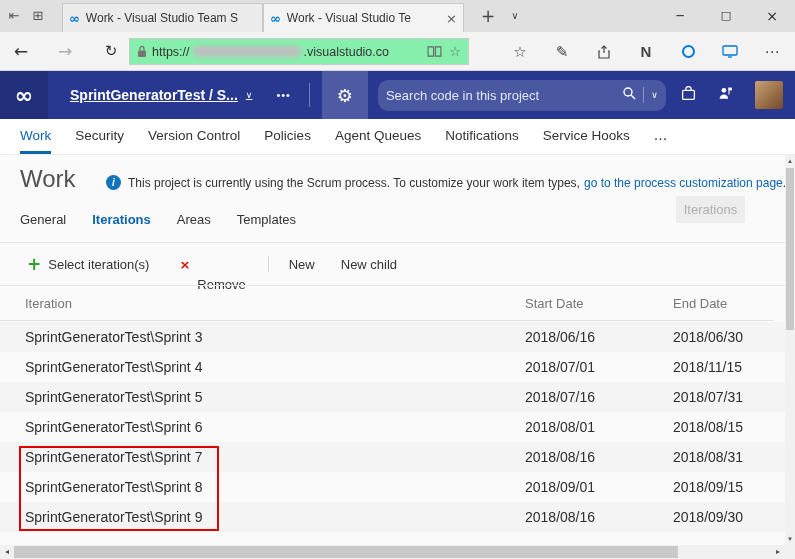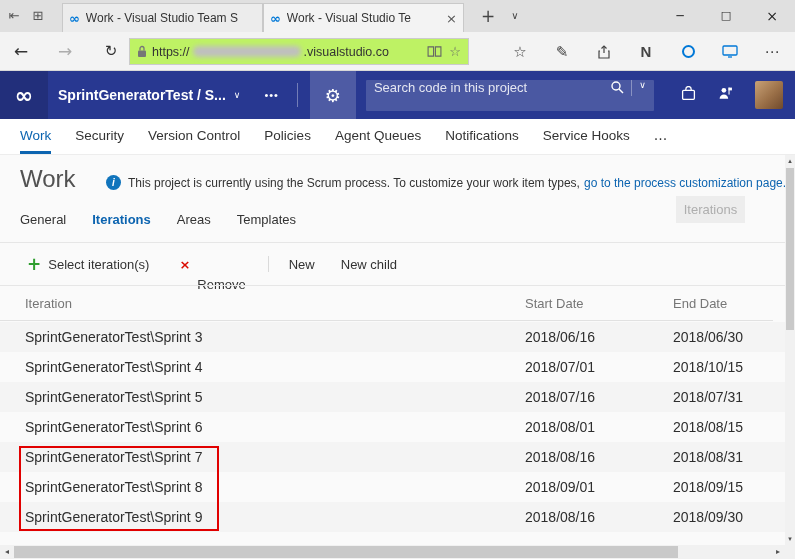--- a/index.html
+++ b/index.html
@@ -22,42 +22,42 @@
   .wincontrols { position:absolute; right:0; top:0; height:32px; display:flex; }
   .winbtn { width:46px; height:32px; line-height:32px; text-align:center; color:#222; }
   .winbtn.min { font-size:12px; } .winbtn.max { font-size:11px; } .winbtn.cls { font-size:14px; }
 
   
   .navbar { position:absolute; top:32px; left:0; right:0; height:39px; background:#F3F3F3; border-bottom:1px solid #D8D8D8; }
   .nav-btn { position:absolute; top:0; height:39px; line-height:39px; text-align:center; width:26px; color:#333; }
   .btn-back { left:8px; font-size:17px; }
   .btn-fwd { left:52px; font-size:17px; color:#ADADAD; }
   .btn-refresh { left:98px; font-size:15px; }
-  .addressbar { position:absolute; left:129px; top:6px; width:340px; height:27px; background:#bef264; border:1px solid #CBCBCB; display:flex; align-items:center; padding:0 7px; }
+  .addressbar { position:absolute; left:129px; top:6px; width:340px; height:27px; background:#86efac; border:1px solid #CBCBCB; display:flex; align-items:center; padding:0 7px; }
   .addressbar .lock { flex:0 0 auto; margin-right:5px; display:flex; }
   .url-protocol { font-size:12.5px; color:#333; white-space:nowrap; }
   .url-blur { width:108px; height:11px; background:#BFBFBF; border-radius:5px; filter:blur(2.5px); margin:0 3px; flex:0 0 auto; }
   .url-suffix { font-size:12.5px; color:#333; white-space:nowrap; overflow:hidden; }
   .addr-spacer { flex:1 1 auto; }
   .addr-icon { flex:0 0 auto; margin-left:7px; color:#666; font-size:13px; display:flex; align-items:center; }
   .nav-icons { position:absolute; right:2px; top:0; height:39px; display:flex; align-items:center; }
   .nav-icons .ni { width:42px; height:39px; display:flex; align-items:center; justify-content:center; color:#444; font-size:15px; }
   .ni-onenote { color:#7719AA; font-weight:bold; font-size:13px; }
   .cortana-ring { width:13px; height:13px; border:2.5px solid #0078D7; border-radius:50%; }
   .ni-more { font-size:16px; color:#333; }
 
   
   .vsts-header { position:absolute; top:71px; left:0; right:0; height:48px; background:#283891; display:flex; align-items:center; }
   .vsts-logo { width:48px; height:48px; background:rgba(0,0,0,0.15); display:flex; align-items:center; justify-content:center; color:#fff; font-size:22px; font-weight:bold; flex:0 0 auto; }
-  .proj-sel { margin-left:10px; color:#fff; font-size:14px; font-weight:bold; white-space:nowrap; display:flex; align-items:center; }
+  .proj-sel { margin-left:22px; color:#fff; font-size:14px; font-weight:bold; white-space:nowrap; display:flex; align-items:center;text-decoration:underline; }
   .proj-chevron { font-size:9px; margin-left:8px; font-weight:normal; }
   .hdr-ellipsis { margin-left:24px; color:#fff; font-size:11px; letter-spacing:1px; }
   .hdr-vdiv { width:1px; height:24px; background:rgba(255,255,255,0.35); margin-left:18px; flex:0 0 auto; }
   .gear-box { width:46px; height:48px; margin-left:12px; background:rgba(255,255,255,0.18); display:flex; align-items:center; justify-content:center; color:#fff; font-size:18px; flex:0 0 auto; }
-  .searchbox { margin-left:10px; width:288px; height:31px; background:rgba(255,255,255,0.16); border-radius:1px; display:flex; align-items:flex-start; padding:0 8px; flex:0 0 auto; }
+  .searchbox { margin-left:10px; width:288px; height:31px; background:rgba(255,255,255,0.16); border-radius:10px; display:flex; align-items:center; padding:0 8px; flex:0 0 auto; }
   .searchbox input { flex:1 1 auto; background:transparent; border:none; outline:none; color:#fff; font-size:13px; min-width:0; }
   .searchbox input::placeholder { color:rgba(255,255,255,0.85); }
   .search-sep { width:1px; height:16px; background:rgba(255,255,255,0.35); margin:0 7px; }
   .search-chevron { color:#fff; font-size:9px; }
   .hdr-right { margin-left:auto; display:flex; align-items:center; gap:22px; padding-right:12px; }
   .avatar { width:28px; height:28px; border-radius:2px; background:linear-gradient(135deg,#c9a277 0%,#9b7048 55%,#6f4a2c 100%); }
 
   
   .vsts-nav { position:absolute; top:119px; left:0; right:0; height:36px; background:#FFFFFF; border-bottom:1px solid #EDEDED; display:flex; align-items:stretch; padding-left:20px; }
   .vtab { font-size:13.5px; color:#333; line-height:33px; margin-right:24px; border-bottom:3px solid transparent; white-space:nowrap; }
@@ -271,21 +271,21 @@
 
     <div class="tbody">
       <div class="row">
         <span class="col-it">SprintGeneratorTest\Sprint 3</span>
         <span class="col-sd">2018/06/16</span>
         <span class="col-ed">2018/06/30</span>
       </div>
       <div class="row">
         <span class="col-it">SprintGeneratorTest\Sprint 4</span>
         <span class="col-sd">2018/07/01</span>
-        <span class="col-ed">2018/10/15</span>
+        <span class="col-ed">2018/11/15</span>
       </div>
       <div class="row">
         <span class="col-it">SprintGeneratorTest\Sprint 5</span>
         <span class="col-sd">2018/07/16</span>
         <span class="col-ed">2018/07/31</span>
       </div>
       <div class="row">
         <span class="col-it">SprintGeneratorTest\Sprint 6</span>
         <span class="col-sd">2018/08/01</span>
         <span class="col-ed">2018/08/15</span>

